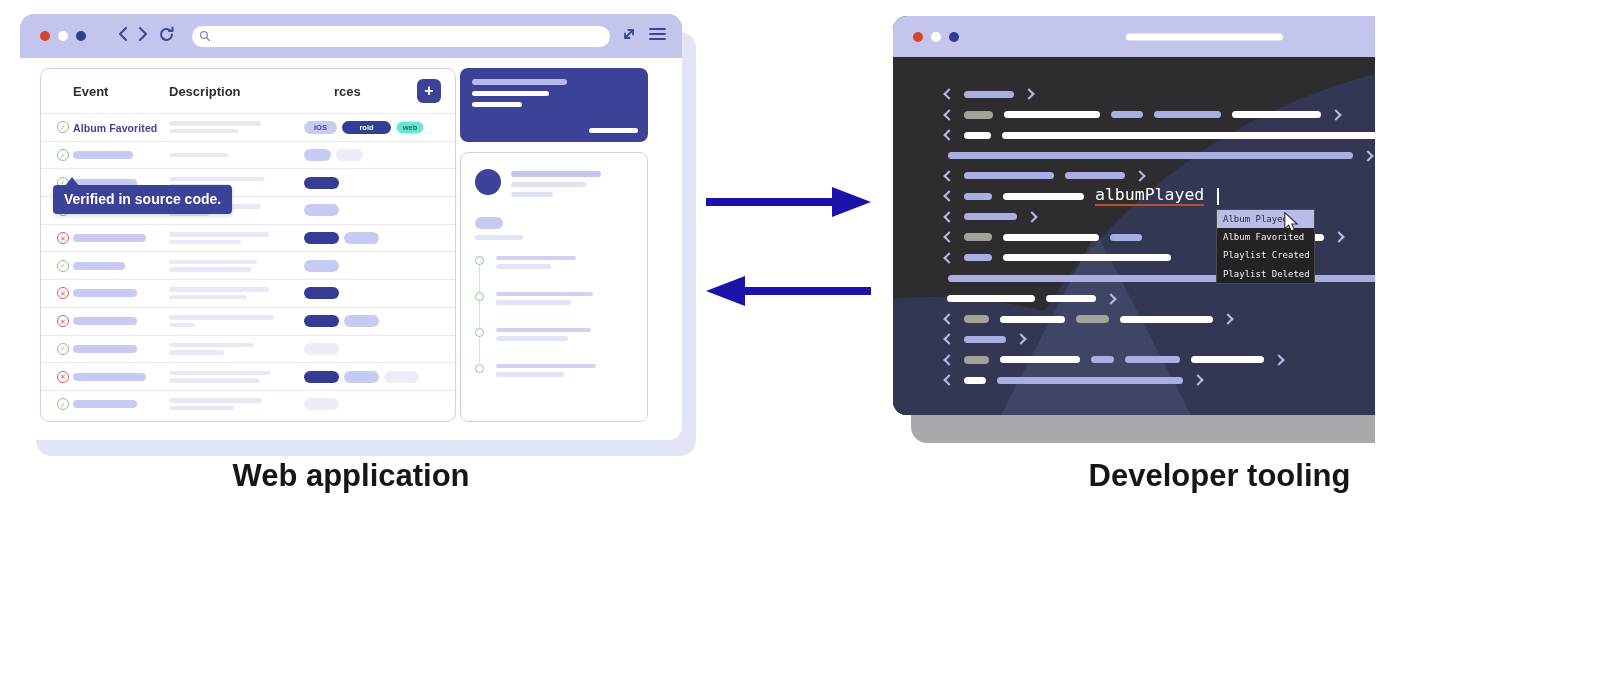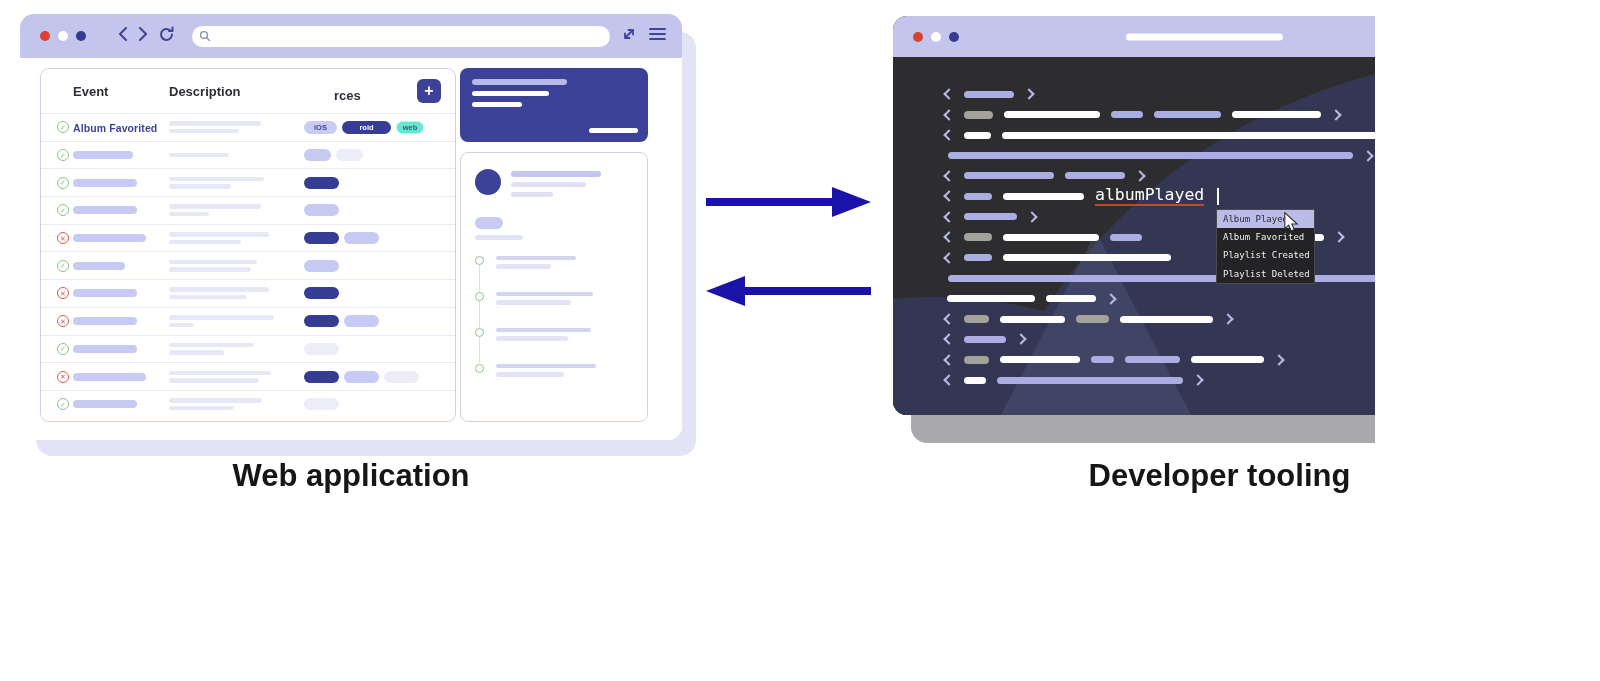--- a/index.html
+++ b/index.html
@@ -28,21 +28,21 @@
   .searchbar { position:absolute; left:172px; top:12px; width:418px; height:21px; background:#ffffff; border-radius:11px; display:flex; align-items:center; padding-left:7px; }
   .searchbar input { border:none; outline:none; flex:1; font-size:11px; background:transparent; }
   .tb-right { position:absolute; right:16px; top:0; height:44px; display:flex; align-items:center; gap:12px; }
   .title-pill { position:absolute; left:50%; top:50%; transform:translate(-58%,-50%); width:157px; height:7px; border-radius:4px; background:#ffffff; }
 
   
   .app-body { position:absolute; left:0; top:44px; right:0; bottom:0; background:#fff; }
   .table-card { position:absolute; left:20px; top:10px; width:416px; height:354px; background:#fff; border:1px solid #cdcfef; border-radius:9px; overflow:hidden; }
   .thead { display:grid; grid-template-columns:16px 96px 135px 1fr; align-items:center; height:44px; padding:0 12px 0 16px; }
   .thead .h { font-size:13px; font-weight:700; color:#2e2e38; }
-  .srchead { display:flex; align-items:flex-end; }
+  .srchead { display:flex; align-items:center; }
   .srchead .h { margin-left:30px; }
   .addbtn { margin-left:auto; margin-right:2px; width:24px; height:24px; border-radius:6px; background:#3b4297; color:#fff; font-size:16px; font-weight:700; display:flex; align-items:center; justify-content:center; border:none; cursor:pointer; }
   .trow { display:grid; grid-template-columns:16px 96px 135px 1fr; align-items:center; height:27.7px; padding:0 12px 0 16px; border-top:1px solid #e9e9f6; }
   .sicon { width:12px; height:12px; border-radius:50%; display:flex; align-items:center; justify-content:center; font-size:7px; line-height:1; }
   .sicon.ok { border:1.4px solid #85c585; color:#85c585; }
   .sicon.bad { border:1.4px solid #e05a52; color:#e05a52; }
   .ename { font-size:10.5px; font-weight:700; color:#3d4499; letter-spacing:.1px; }
   .bar { border-radius:4px; }
   .nbar { height:8px; background:#c7caf2; }
   .dstack { display:flex; flex-direction:column; gap:3px; }
@@ -343,20 +343,21 @@
                 <span class="bar dbar" style="width: 93px;"></span>
                 <span class="bar dbar" style="width: 65px;"></span>
               </span>
               <span class="srcs">
                 <span class="spill sp-ghost"></span>
               </span>
             </div>
           </div>
       </div>
 
+      <div class="tooltip">Verified in source code.</div>
 
       <div class="side-panel">
         <div class="bluecard">
           <div class="bc-bars">
               <div class="bar" style="width: 95px; height: 6px; background: rgb(182, 185, 234);"></div>
               <div class="bar" style="width: 77px; height: 5px; background: rgb(255, 255, 255);"></div>
               <div class="bar" style="width: 50px; height: 5px; background: rgb(255, 255, 255);"></div>
             </div>
           <div class="bc-btn" style="width: 49px;"></div>
         </div>

